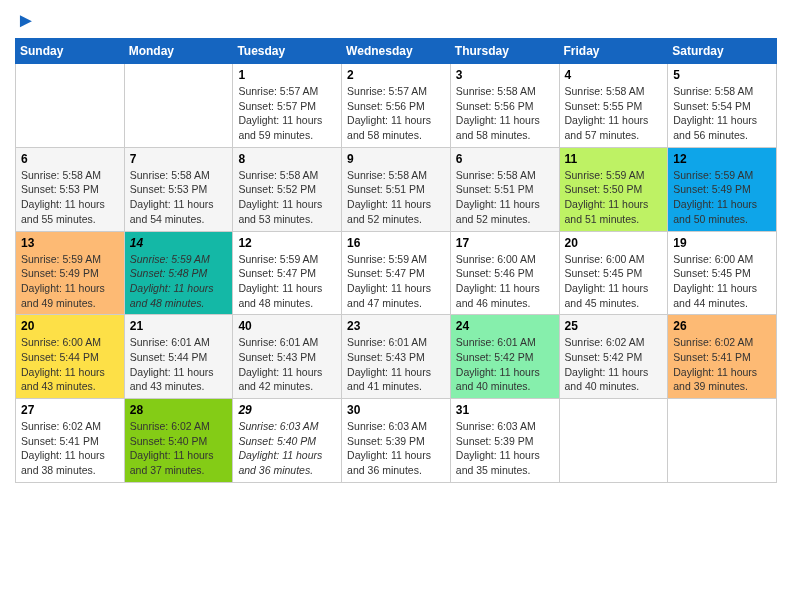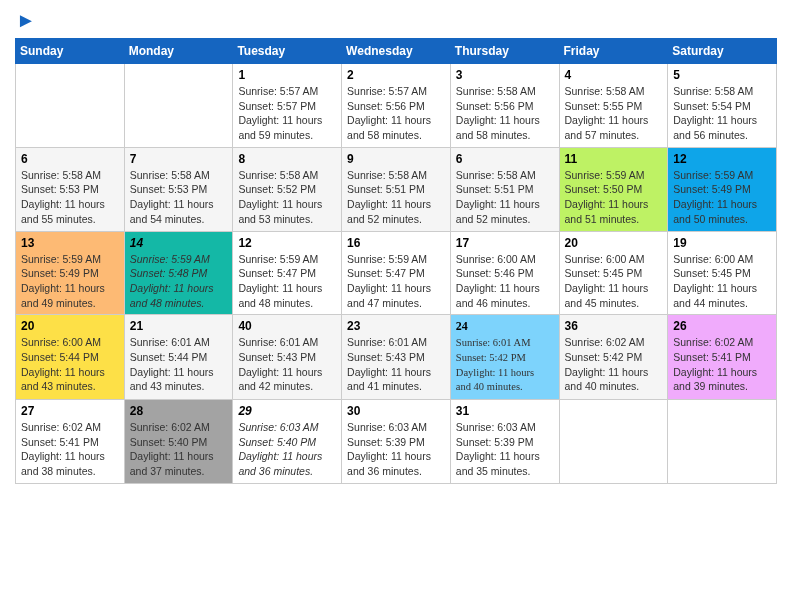--- a/index.html
+++ b/index.html
@@ -290,51 +290,51 @@
 Daylight: 11 hours
 and 42 minutes.</div>
         </td>
         <td style="background-color: rgb(245, 245, 245);">
           <span class="day-num">23</span>
           <div class="day-info" style="white-space: pre-line;">Sunrise: 6:01 AM
 Sunset: 5:43 PM
 Daylight: 11 hours
 and 41 minutes.</div>
         </td>
-        <td style="background-color: #7dd3fc; font-family: Liberation Serif, serif;">
+        <td style="background-color: #86efac;">
           <span class="day-num">24</span>
           <div class="day-info" style="white-space: pre-line;">Sunrise: 6:01 AM
 Sunset: 5:42 PM
 Daylight: 11 hours
 and 40 minutes.</div>
         </td>
         <td style="background-color: rgb(245, 245, 245);">
-          <span class="day-num">36</span>
+          <span class="day-num">25</span>
           <div class="day-info" style="white-space: pre-line;">Sunrise: 6:02 AM
 Sunset: 5:42 PM
 Daylight: 11 hours
 and 40 minutes.</div>
         </td>
-        <td style="background-color: #f0abfc;">
+        <td style="background-color: #fdba74;">
           <span class="day-num">26</span>
           <div class="day-info" style="white-space: pre-line;">Sunrise: 6:02 AM
 Sunset: 5:41 PM
 Daylight: 11 hours
 and 39 minutes.</div>
         </td>
       </tr>
       <tr>
         <td style="background-color: rgb(255, 255, 255);">
           <span class="day-num">27</span>
           <div class="day-info" style="white-space: pre-line;">Sunrise: 6:02 AM
 Sunset: 5:41 PM
 Daylight: 11 hours
 and 38 minutes.</div>
         </td>
-        <td style="background-color: #a3a3a3;">
+        <td style="background-color: #84cc16;">
           <span class="day-num">28</span>
           <div class="day-info" style="white-space: pre-line;">Sunrise: 6:02 AM
 Sunset: 5:40 PM
 Daylight: 11 hours
 and 37 minutes.</div>
         </td>
         <td style="background-color: rgb(255, 255, 255); font-style: italic;">
           <span class="day-num">29</span>
           <div class="day-info" style="white-space: pre-line;">Sunrise: 6:03 AM
 Sunset: 5:40 PM

